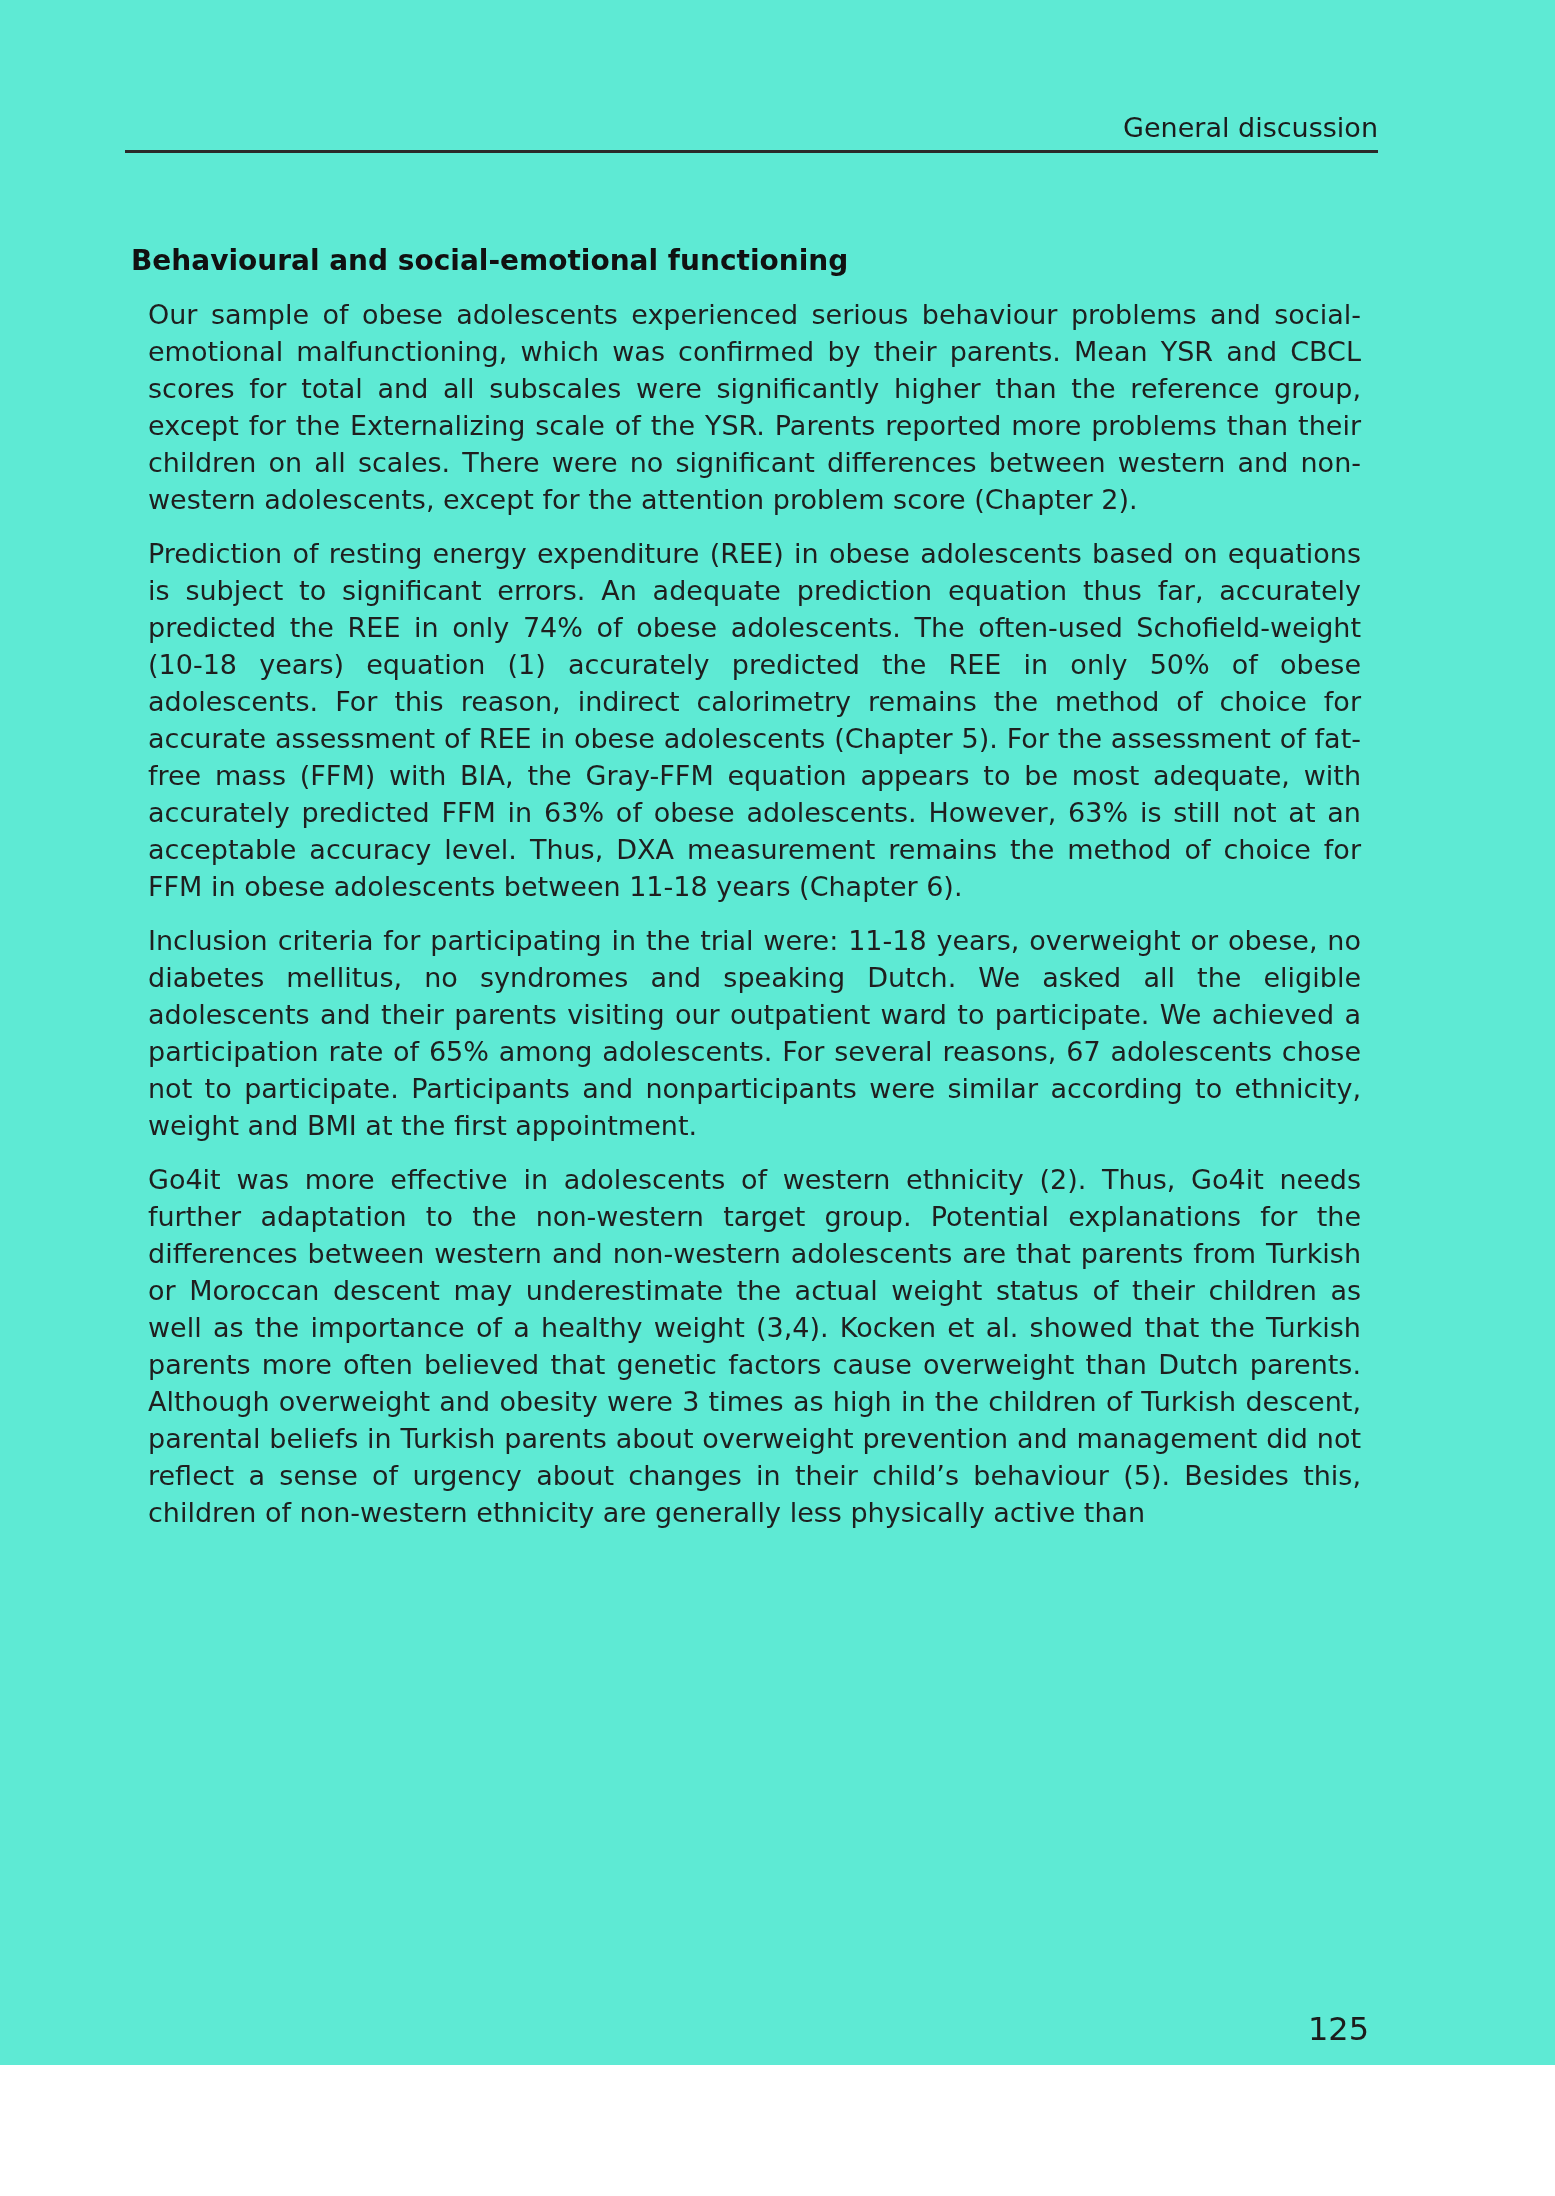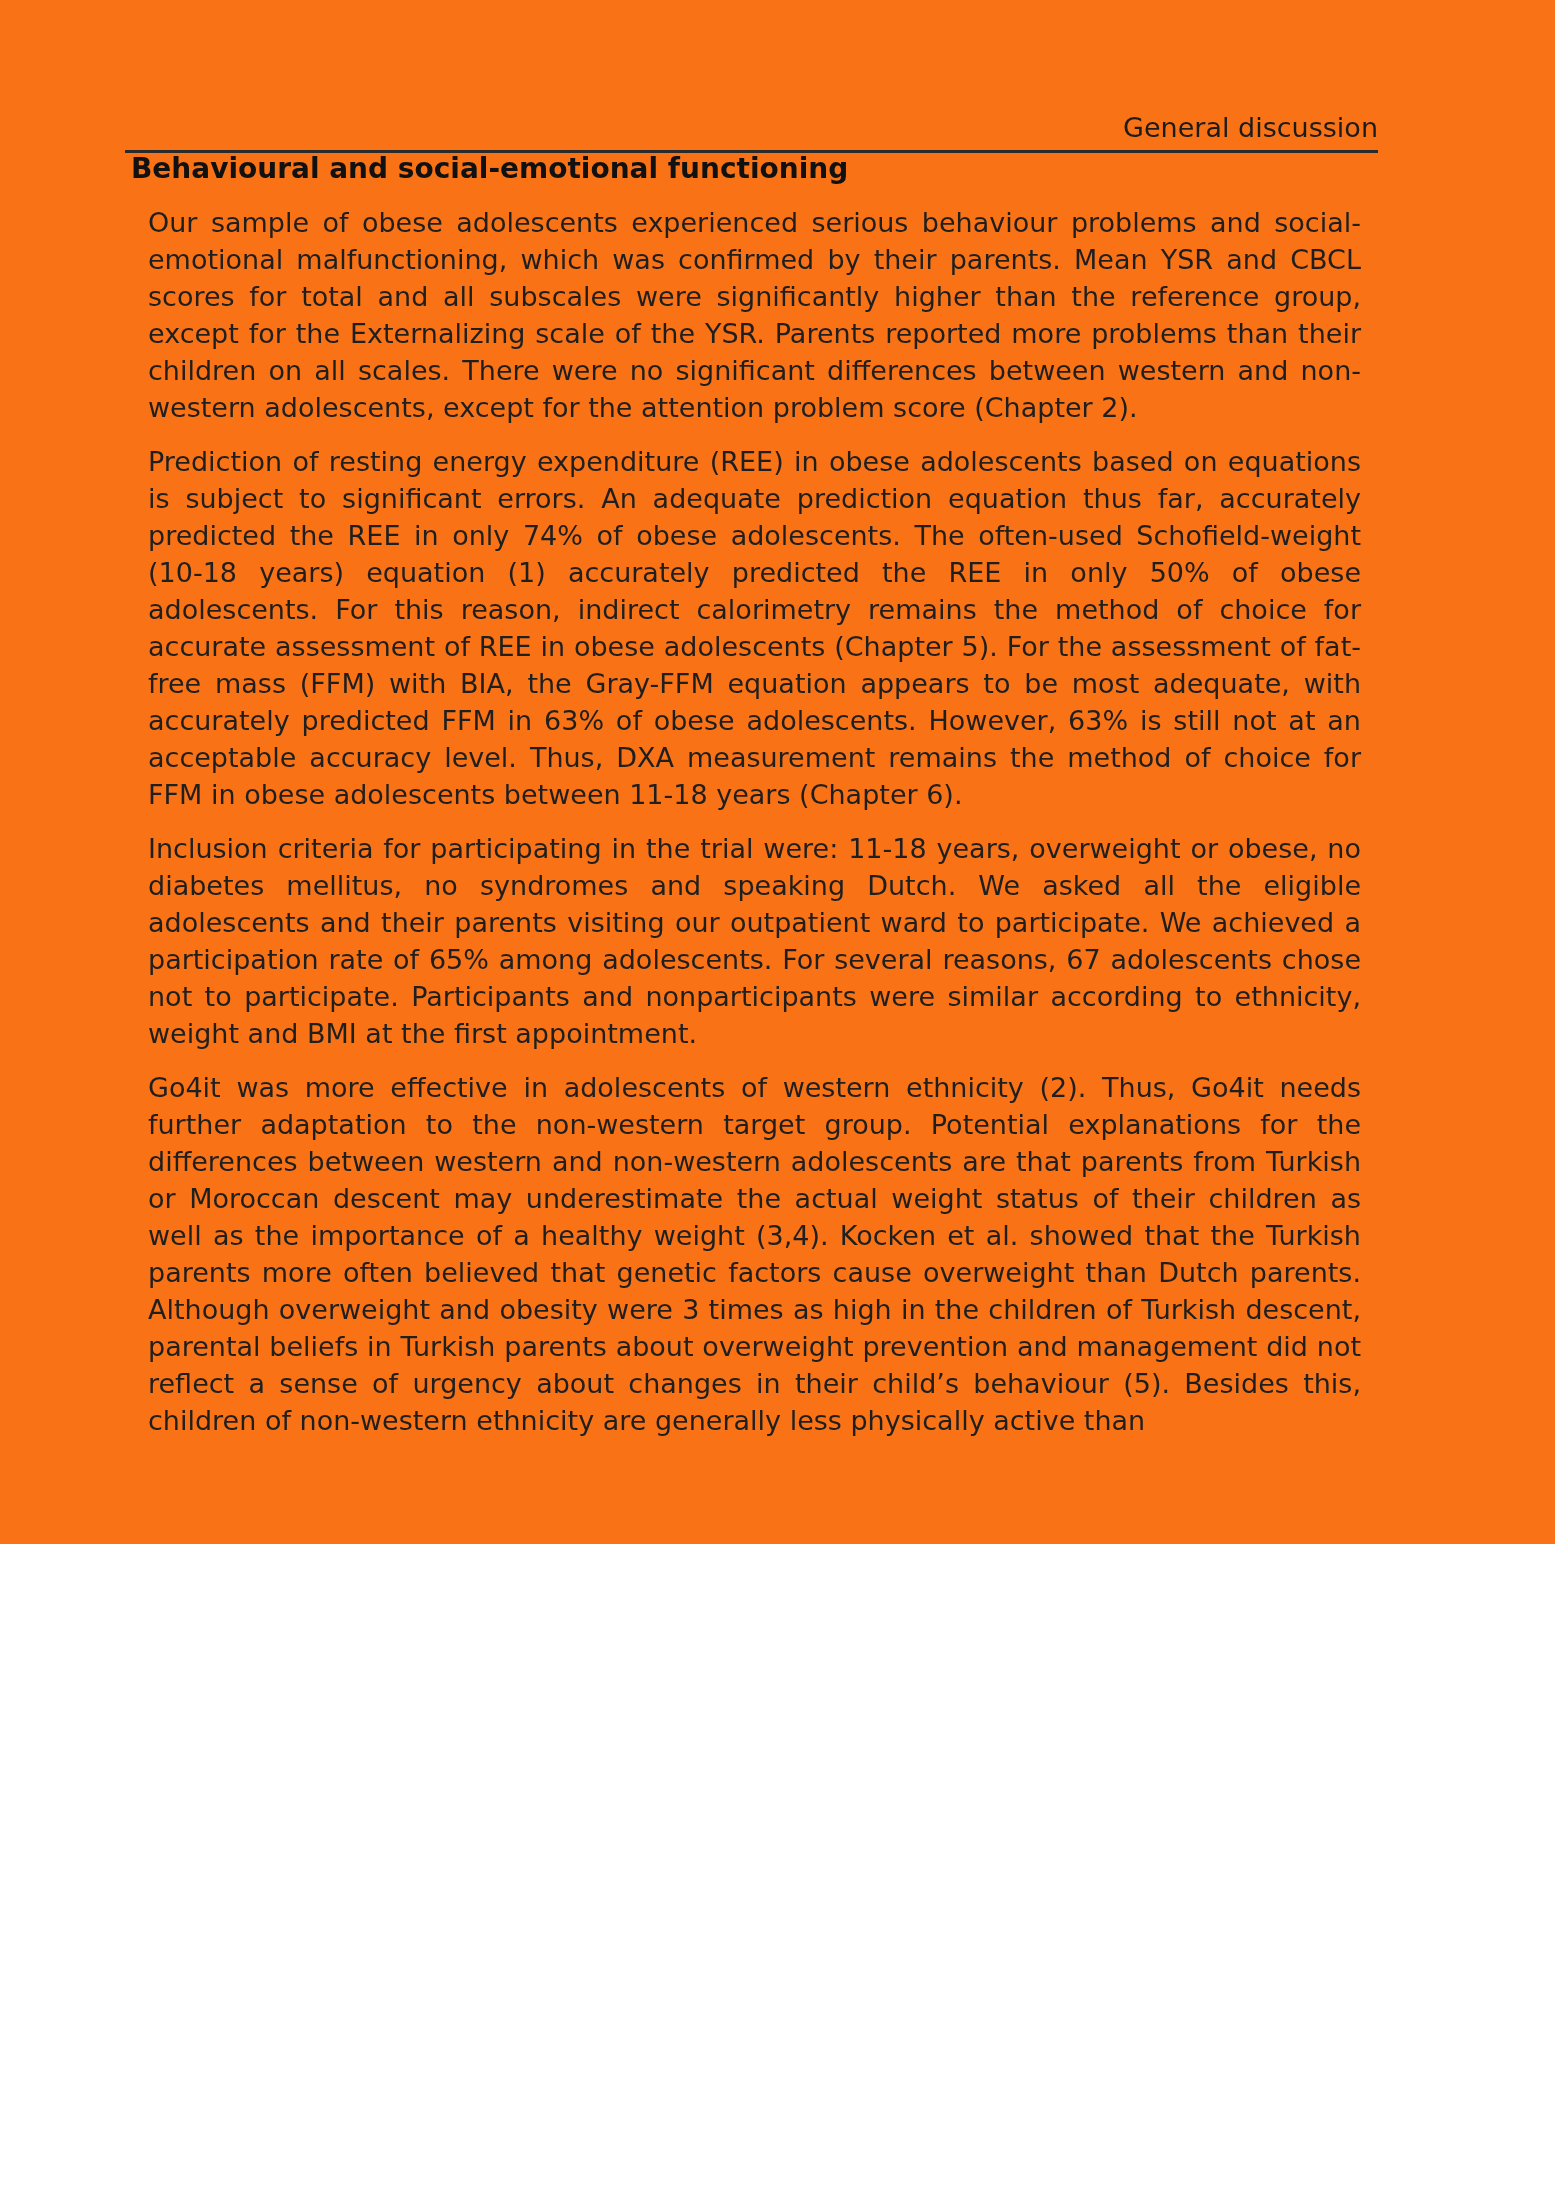--- a/index.html
+++ b/index.html
@@ -3,22 +3,22 @@
 <meta charset="utf-8">
 <style>
   html, body {
     margin: 0;
     padding: 0;
     background: #ffffff;
   }
   .page {
     position: relative;
     width: 1555px;
-    height: 1544px;
-    background: #f97316;
+    height: 2065px;
+    background: #5eead4;
     font-family: "DejaVu Sans", "Liberation Sans", sans-serif;
     color: #1c1c1c;
     overflow: hidden;
   }
   .running-header {
     position: absolute;
     top: 0;
     left: 125px;
     width: 1253px;
     padding-top: 112px;
@@ -36,20 +36,21 @@
     width: 1247px;
   }
   .sec-heading {
     margin: 0;
     font-size: 28px;
     font-weight: bold;
     line-height: 37px;
     color: #111111;
   }
   .sec-heading.first {
+    margin-top: 92px;
   }
   .sec-heading.gap {
     margin-top: 68px;
   }
   .body-par {
     margin: 17px;
     font-size: 27px;
     line-height: 37px;
     text-align: justify;
     color: #1f1f1f;

